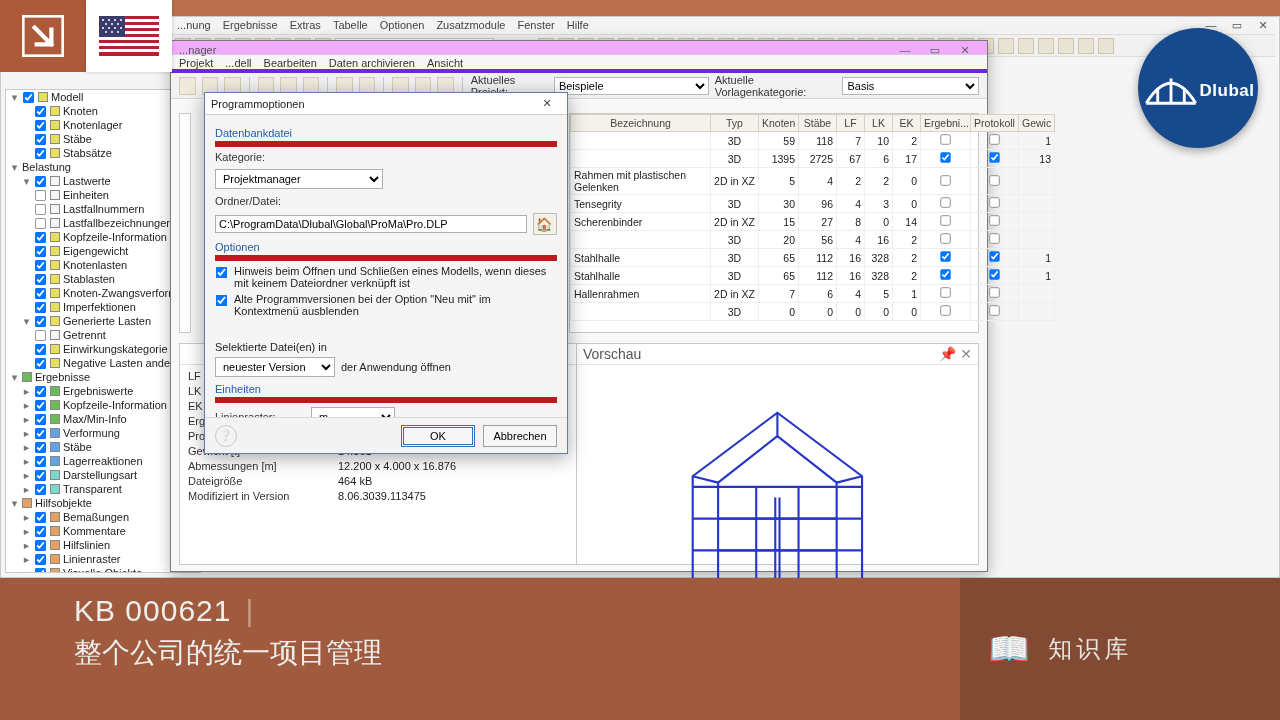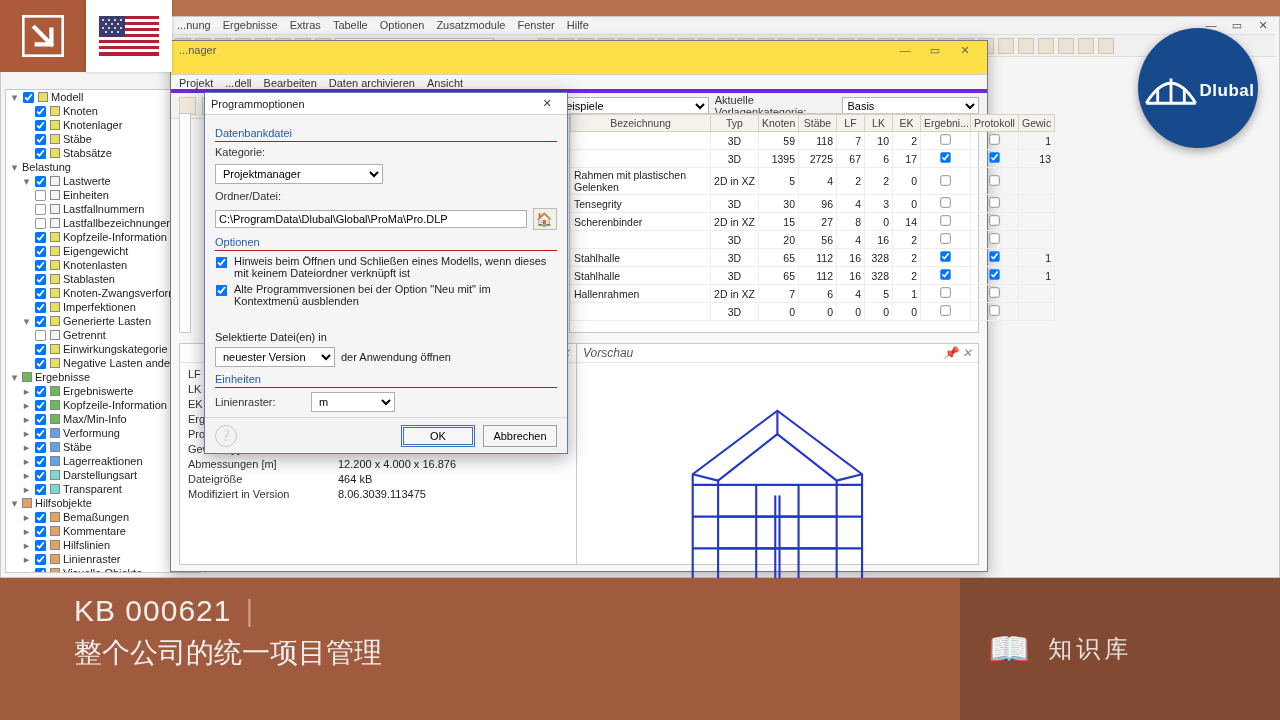--- a/index.html
+++ b/index.html
@@ -30,56 +30,56 @@
   .tree li { white-space: nowrap; line-height: 14px; display: flex; align-items: center; gap: 3px; }
   .tree li .tw { width:9px; color:#777; text-align:center; }
   .tree li input { margin: 0; transform: scale(.85); }
   .tree .sw { width:10px; height:10px; display:inline-block; border:1px solid #888; }
   .tree .sw-y { background:#e7e05c; } .tree .sw-g{background:#6cba5a;} .tree .sw-b{background:#64a2e2;}
   .tree .sw-o{background:#e2a264;} .tree .sw-w{background:#f4f4f4;}
   .tree .sw-t{background:#7cd7cf;}
 
   
   .pm { position: absolute; left: 170px; top: 40px; width: 818px; height: 532px; background: #f8f8f8; border: 1px solid #7a7a7a; box-shadow: 0 3px 14px rgba(0,0,0,.3); z-index: 20; }
-  .pm-title { height: 34px; background: #fde047; border-bottom: 1px solid #d0d0d0; padding: 3px 8px; color: #555; display:flex; justify-content:space-between;}
+  .pm-title { height: 14px; background: #f0abfc; border-bottom: 1px solid #d0d0d0; padding: 3px 8px; color: #555; display:flex; justify-content:space-between;}
   .pm-close { display:flex; gap:2px;}
   .pm-close span{ width:28px; text-align:center; color:#666;}
   .pm-menu { height: 18px; padding: 2px 8px; display: flex; gap: 12px; border-bottom: 4px solid #6d28d9; color:#333; background:#f6f6f6;}
   .pm-tools { height: 26px; padding: 2px 8px; display:flex; align-items:center; gap:6px; border-bottom:1px solid #d8d8d8; background:#f2f2f2;}
   .pm-tools .ico { width:18px; height:18px; background:#efeadb; border:1px solid #d5cca9; }
   .pm-tools .sep { width:1px; height:18px; background:#ccc; margin:0 2px; }
   .pm-tools label { color:#333; }
   .pm-tools select { font-size:11px; height:18px; border:1px solid #b6b6b6; background:#fff; }
   .pm-body { position:absolute; left:0; top:66px; right:0; bottom:0; }
   .pm-table { position:absolute; left:398px; top:6px; right:8px; height:220px; background:#fff; border:1px solid #c9c9c9; }
   .pm-table table { width:100%; border-collapse:collapse; table-layout:fixed; font-size:10.5px; }
   .pm-table th { background:#f4f2ea; border:1px solid #d7d2c0; padding:2px 3px; font-weight:normal; color:#444; text-align:center; }
   .pm-table td { border:1px solid #eee; padding:1px 3px; text-align:right; height:15px;}
   .pm-table td.l { text-align:left; }
   .pm-table td.c { text-align:center; }
   .pm-table input[type=checkbox]{ transform:scale(.8); }
   .pm-panels { position:absolute; left:8px; top:236px; right:8px; bottom:6px; display:flex; gap:0; }
   .pm-details { width:398px; background:#fff; border:1px solid #c9c9c9; position:relative; }
-  .panel-hdr { font-size:12px; color:#555; padding:2px 6px 2px 6px; display:flex; justify-content:flex-end; gap:6px; border-bottom:1px solid #e3e3e3;font-style:italic;}
+  .panel-hdr { font-size:14px; color:#555; padding:2px 6px 2px 6px; display:flex; justify-content:flex-end; gap:6px; border-bottom:1px solid #e3e3e3;}
   .panel-hdr .pin{ color:#888; }
   .kv { padding:4px 8px; }
   .kv div { display:flex; gap:10px; line-height:15px; }
   .kv .k { width:140px; color:#333; }
   .pm-preview { flex:1; background:#fff; border:1px solid #c9c9c9; border-left:none; position:relative; display:flex; flex-direction:column;}
   .pm-preview .panel-hdr { justify-content:space-between; }
   .preview-canvas { flex:1; display:flex; align-items:center; justify-content:center; }
   .preview-canvas svg { width: 78%; height: 88%; }
   .pm-left-slice { position:absolute; left:8px; top:6px; width:12px; height:220px; background:#fff; border:1px solid #c9c9c9;}
 
   
   .dlg { position:absolute; left:204px; top:92px; width:364px; height:362px; background:#f5f5f5; border:1px solid #5f7db0; box-shadow:0 4px 18px rgba(0,0,0,.35); z-index:30; }
   .dlg-title { height:22px; background:#fff; border-bottom:1px solid #d0d0d0; display:flex; align-items:center; justify-content:space-between; padding:0 6px; }
   .dlg-title .x { width:28px; text-align:center; color:#444; }
   .dlg-body { padding:6px 10px 4px 10px; }
-  .group-lbl { color:#2659a6; margin:6px 0 4px 0; border-bottom:1px solid #b91c1c; padding-bottom:2px;}
+  .group-lbl { color:#2659a6; margin:6px 0 4px 0; border-bottom:6px solid #b91c1c; padding-bottom:2px;}
   .frm-row { display:flex; align-items:center; gap:6px; margin-bottom:6px; }
   .frm-row label { min-width:76px; color:#333; }
   .frm-row select, .frm-row input[type=text] { font-size:11px; border:1px solid #aeaeae; padding:2px 3px; background:#fff; }
   .chk { display:flex; gap:6px; align-items:flex-start; margin:4px 0; }
   .chk input { margin-top:1px; transform:scale(.9);}
   .dlg-footer { position:absolute; left:0; right:0; bottom:0; height:36px; border-top:1px solid #d9d9d9; display:flex; align-items:center; justify-content:space-between; padding:0 10px; background:#f3f3f3;}
   .dlg-footer .help { width:22px; height:22px; border:1px solid #c8c8c8; border-radius:11px; display:flex; align-items:center; justify-content:center; color:#8a6; }
   .btn { min-width:74px; height:22px; background:#f6f6f6; border:1px solid #9f9f9f; font-size:11px; }
   .btn.primary { border:1px solid #3b6fbf; outline:1px solid #3b6fbf; outline-offset:-3px; }
   .path-btn { width:24px; height:22px; border:1px solid #bcbcbc; background:#f3f0e6; }

